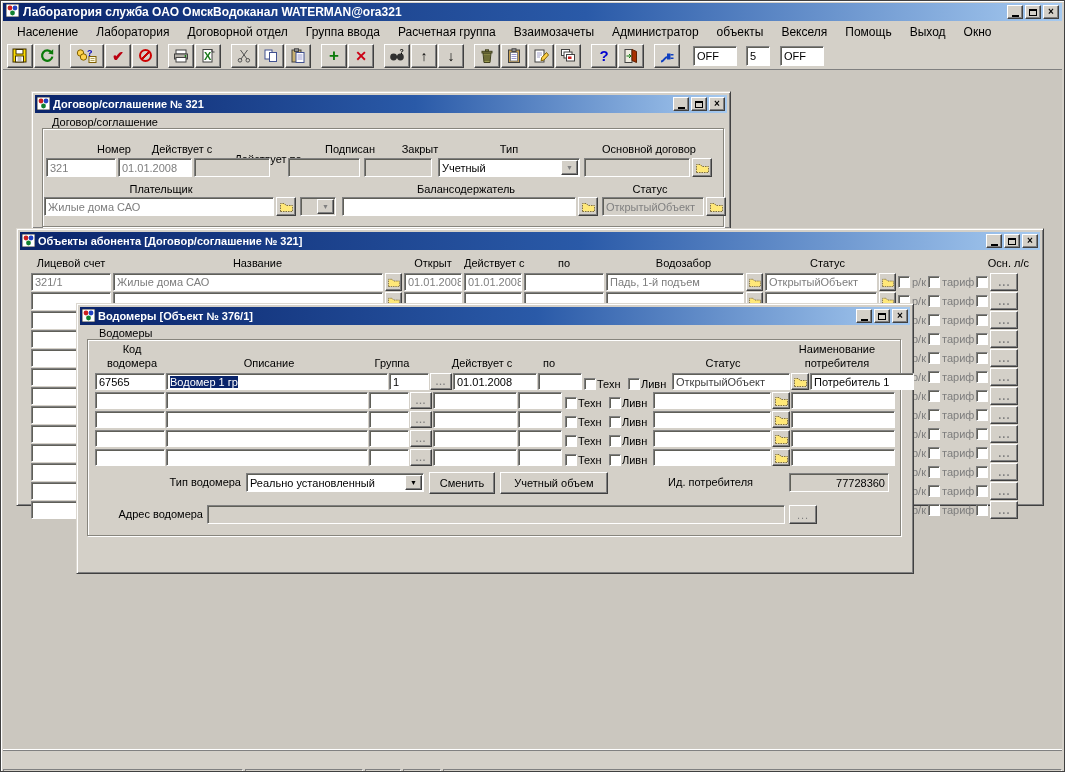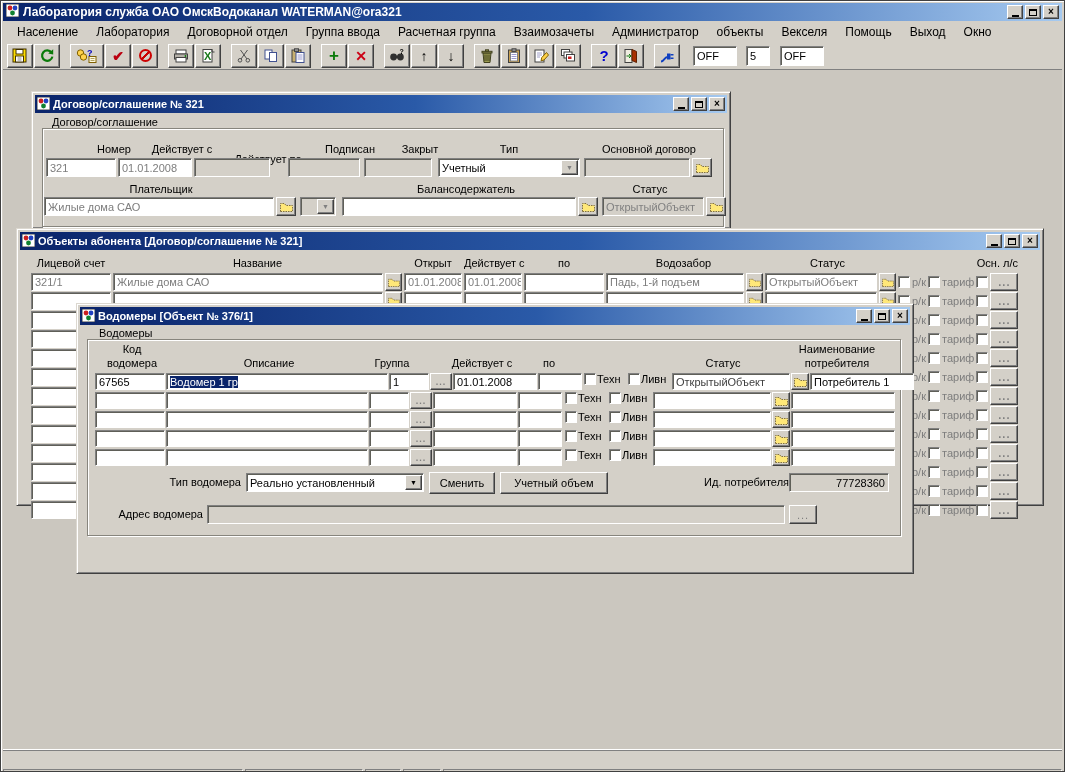--- a/index.html
+++ b/index.html
@@ -68,21 +68,21 @@
     border-color:#808080 #fff #fff #808080; box-shadow:inset 1px 1px 0 #5f5f58; }
   .dots{ color:#808080; font-weight:bold; letter-spacing:1px; }
   
   .ohead,.orow{ display:flex; align-items:center; gap:2px; }
   .orow{ height:18px; margin-bottom:1px; }
   .ocell{ height:18px; display:flex; align-items:center; padding:0 3px; flex:none;
     white-space:nowrap; overflow:hidden; background:#fff; border:1px solid;
     border-color:#808080 #fff #fff #808080; box-shadow:inset 1px 1px 0 #5f5f58; }
   .obtn{ width:17px; height:18px; flex:none; display:flex; align-items:center; justify-content:center; }
   
-  .mrow{ display:flex; align-items:flex-start; gap:1px; height:17px; margin-bottom:2px; }
+  .mrow{ display:flex; align-items:flex-end; gap:1px; height:17px; margin-bottom:2px; }
   .mcell{ height:17px; display:flex; align-items:center; padding:0 3px; flex:none;
     white-space:nowrap; overflow:hidden; background:#fff; border:1px solid;
     border-color:#808080 #fff #fff #808080; box-shadow:inset 1px 1px 0 #5f5f58; }
   .mbtn{ height:17px; flex:none; display:flex; align-items:center; justify-content:center; }
   .pushbtn{ height:22px; padding:0 8px; font:11px "Liberation Sans",sans-serif;
     display:flex; align-items:center; justify-content:center; white-space:nowrap; flex:none; }
   .sel{ background:#0a246a; color:#fff; }
   
   .statusbar{ position:absolute; left:2px; right:2px; bottom:2px; height:17px;
     display:flex; gap:2px; padding-top:18px; border-top:1px solid #808080;
@@ -372,21 +372,21 @@
           <span class="tbtn raised">
               <span class="glyph-min"></span>
             </span>
           <span class="tbtn raised">
               <span class="glyph-max"></span>
             </span>
           <span class="tbtn raised">×</span>
         </span>
       </div>
       <div class="wbody">
-        <div class="ohead" style="position:absolute;left:10px;right:17px;top:6px;">
+        <div class="ohead" style="position:absolute;left:10px;right:6px;top:6px;">
           <span class="lbl" style="position:static;width:80px;flex:none;">Лицевой счет</span>
           <span class="lbl" style="position:static;width:289px;flex:none;">Название</span>
           <span class="lbl" style="position:static;width:58px;flex:none;">Открыт</span>
           <span class="lbl" style="position:static;width:58px;flex:none;">Действует с</span>
           <span class="lbl" style="position:static;width:80px;flex:none;">по</span>
           <span class="lbl" style="position:static;width:155px;flex:none;">Водозабор</span>
           <span class="lbl" style="position:static;width:129px;flex:none;">Статус</span>
           <span class="lbl" style="position:static;flex:1;text-align:right;padding-right:4px;">Осн. л/с</span>
         </div>
         <div style="position:absolute;left:10px;right:6px;top:22px;">
@@ -924,21 +924,21 @@
             </div>
         </div>
 
         <span class="lbl" style="left:75px; top:150px; width:85px; text-align:right;">Тип водомера</span>
         <span class="fld sunken" style="left:165px; top:147px; width:178px;">
             <span>Реально установленный</span>
             <span class="carrow">▼</span>
           </span>
         <span class="pushbtn raised" style="position:absolute; left:348px; top:146px; width:66px;">Сменить</span>
         <span class="pushbtn raised" style="position:absolute; left:419px; top:146px; width:108px;">Учетный объем</span>
-        <span class="lbl" style="left:616px; top:150px; width:92px; text-align:right;">Ид. потребителя</span>
+        <span class="lbl" style="left:580px; top:150px; width:92px; text-align:right;">Ид. потребителя</span>
         <span class="fld sunken dis" style="left:708px; top:147px; width:100px; justify-content:flex-end; color:#000;">77728360</span>
 
         <span class="lbl" style="left:22px; top:182px; width:100px; text-align:right;">Адрес водомера</span>
         <span class="fld sunken dis" style="left:126px; top:179px; width:578px;"></span>
         <span class="pushbtn raised dots" style="position:absolute; left:708px; top:179px; width:28px; height:19px;">...</span>
 
       </div>
     </div>
 
   </div>

